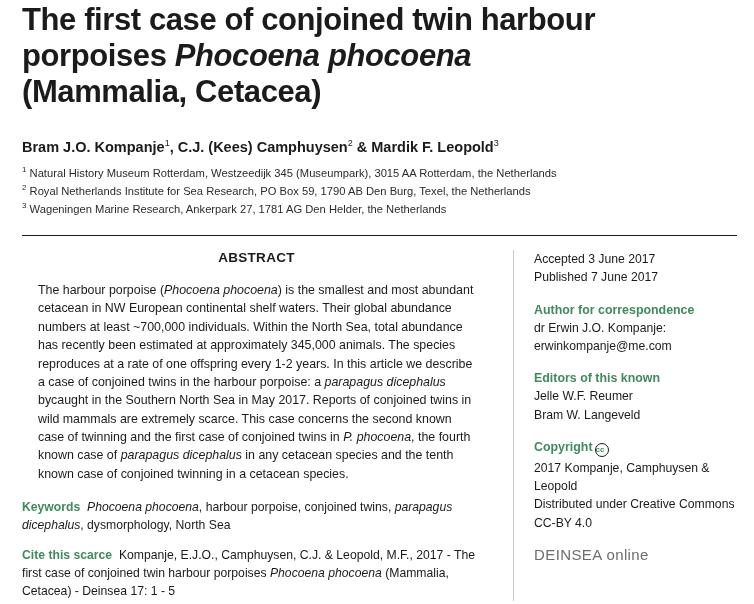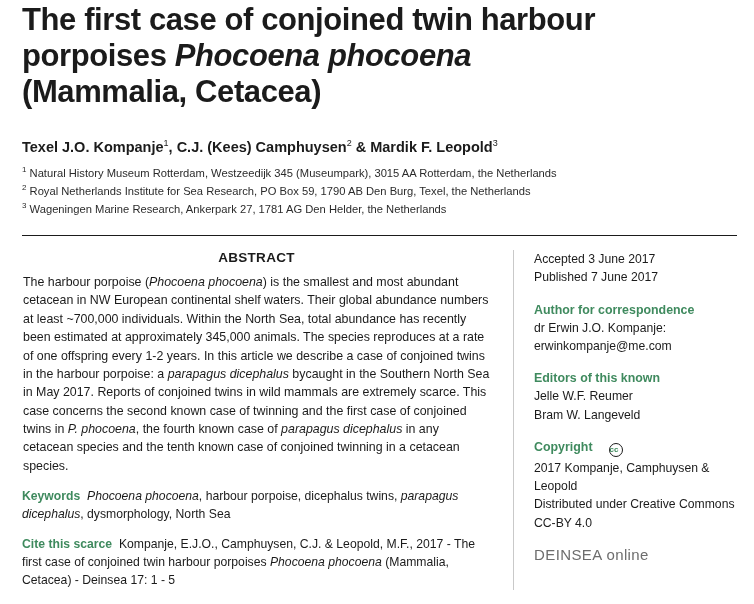--- a/index.html
+++ b/index.html
@@ -87,21 +87,21 @@
     font-size: 13.5px;
     font-weight: bold;
     letter-spacing: 0.3px;
     margin: 0 0 8px 0;
     color: #1b1b1b;
     text-align: center;
   }
   p.abstract-body {
     font-size: 12.4px;
     line-height: 1.48;
-    margin: 1px;
+    margin: 16px;
     text-align: left;
     color: #1b1b1b;
   }
   p.abstract-body .ital { font-style: italic; }
 
   .kw-block, .cite-block {
     margin-top: 13px;
     font-size: 12.2px;
     line-height: 1.45;
     color: #1b1b1b;
@@ -134,21 +134,21 @@
   .cc-badge {
     display: inline-block;
     width: 12px;
     height: 12px;
     border: 1.2px solid #1b1b1b;
     border-radius: 50%;
     font-size: 8px;
     line-height: 11px;
     text-align: left;
     vertical-align: -1px;
-    margin-left: 16px;
+    margin-left: 2px;
     font-family: Liberation Sans, sans-serif;
   }
   .footer-deinsea {
     margin-top: 14px;
     font-size: 15px;
     color: #6d6d6d;
     letter-spacing: 0.4px;
   }
 </style>
 </head>
@@ -156,39 +156,39 @@
 
 <div class="page">
 
   <h1 class="title">
     <span>The first case of conjoined twin harbour</span><br>
     <span>porpoises </span><span class="ital">Phocoena phocoena</span><br>
     <span>(Mammalia, Cetacea)</span>
   </h1>
 
   <div class="authors">
-    <span>Texel J.O. Kompanje</span><sup>1</sup>, <span>C.J. (Kees) Camphuysen</span><sup>2</sup> &amp; <span>Mardik F. Leopold</span><sup>3</sup>
+    <span>Bram J.O. Kompanje</span><sup>1</sup>, <span>C.J. (Kees) Camphuysen</span><sup>2</sup> &amp; <span>Mardik F. Leopold</span><sup>3</sup>
   </div>
 
   <div class="affils">
     <div class="affil-row"><sup>1</sup> <span>Natural History Museum Rotterdam, Westzeedijk 345 (Museumpark), 3015 AA  Rotterdam, the Netherlands</span></div>
     <div class="affil-row"><sup>2</sup> <span>Royal Netherlands Institute for Sea Research, PO Box 59, 1790 AB Den Burg, Texel, the Netherlands</span></div>
     <div class="affil-row"><sup>3</sup> <span>Wageningen Marine Research, Ankerpark 27, 1781 AG Den Helder, the Netherlands</span></div>
   </div>
 
   <div class="divider"></div>
 
   <div class="columns">
 
     <div class="col-left">
       <h2 class="abstract-heading">ABSTRACT</h2>
       <p class="abstract-body"><span>The harbour porpoise (</span><span class="ital">Phocoena phocoena</span><span>) is the smallest and most abundant cetacean in NW European continental shelf waters. Their global abundance numbers at least ~700,000 individuals. Within the North Sea, total abundance has recently been estimated at approximately 345,000 animals. The species reproduces at a rate of one offspring every 1-2 years. In this article we describe a case of conjoined twins in the harbour porpoise: a </span><span class="ital">parapagus dicephalus</span><span> bycaught in the Southern North Sea in May 2017. Reports of conjoined twins in wild mammals are extremely scarce. This case concerns the second known case of twinning and the first case of conjoined twins in </span><span class="ital">P. phocoena</span><span>, the fourth known case of </span><span class="ital">parapagus dicephalus</span><span> in any cetacean species and the tenth known case of conjoined twinning in a cetacean species.</span></p>
 
       <div class="kw-block">
-        <span class="kw-label">Keywords</span>&nbsp;&nbsp;<span class="ital">Phocoena phocoena</span><span>, harbour porpoise, dicephalus twins, </span><span class="ital">parapagus dicephalus</span><span>, dysmorphology, North Sea</span>
+        <span class="kw-label">Keywords</span>&nbsp;&nbsp;<span class="ital">Phocoena phocoena</span><span>, harbour porpoise, conjoined twins, </span><span class="ital">parapagus dicephalus</span><span>, dysmorphology, North Sea</span>
       </div>
 
       <div class="cite-block">
         <span class="cite-label">Cite this scarce</span>&nbsp;&nbsp;<span>Kompanje, E.J.O., Camphuysen, C.J. &amp; Leopold, M.F., 2017 - The first case of conjoined twin harbour porpoises </span><span class="ital">Phocoena phocoena</span><span> (Mammalia, Cetacea) - Deinsea 17: 1 - 5</span>
       </div>
     </div>
 
     <div class="col-right">
       <div class="meta-line">Accepted 3 June 2017</div>
       <div class="meta-line">Published 7 June 2017</div>

